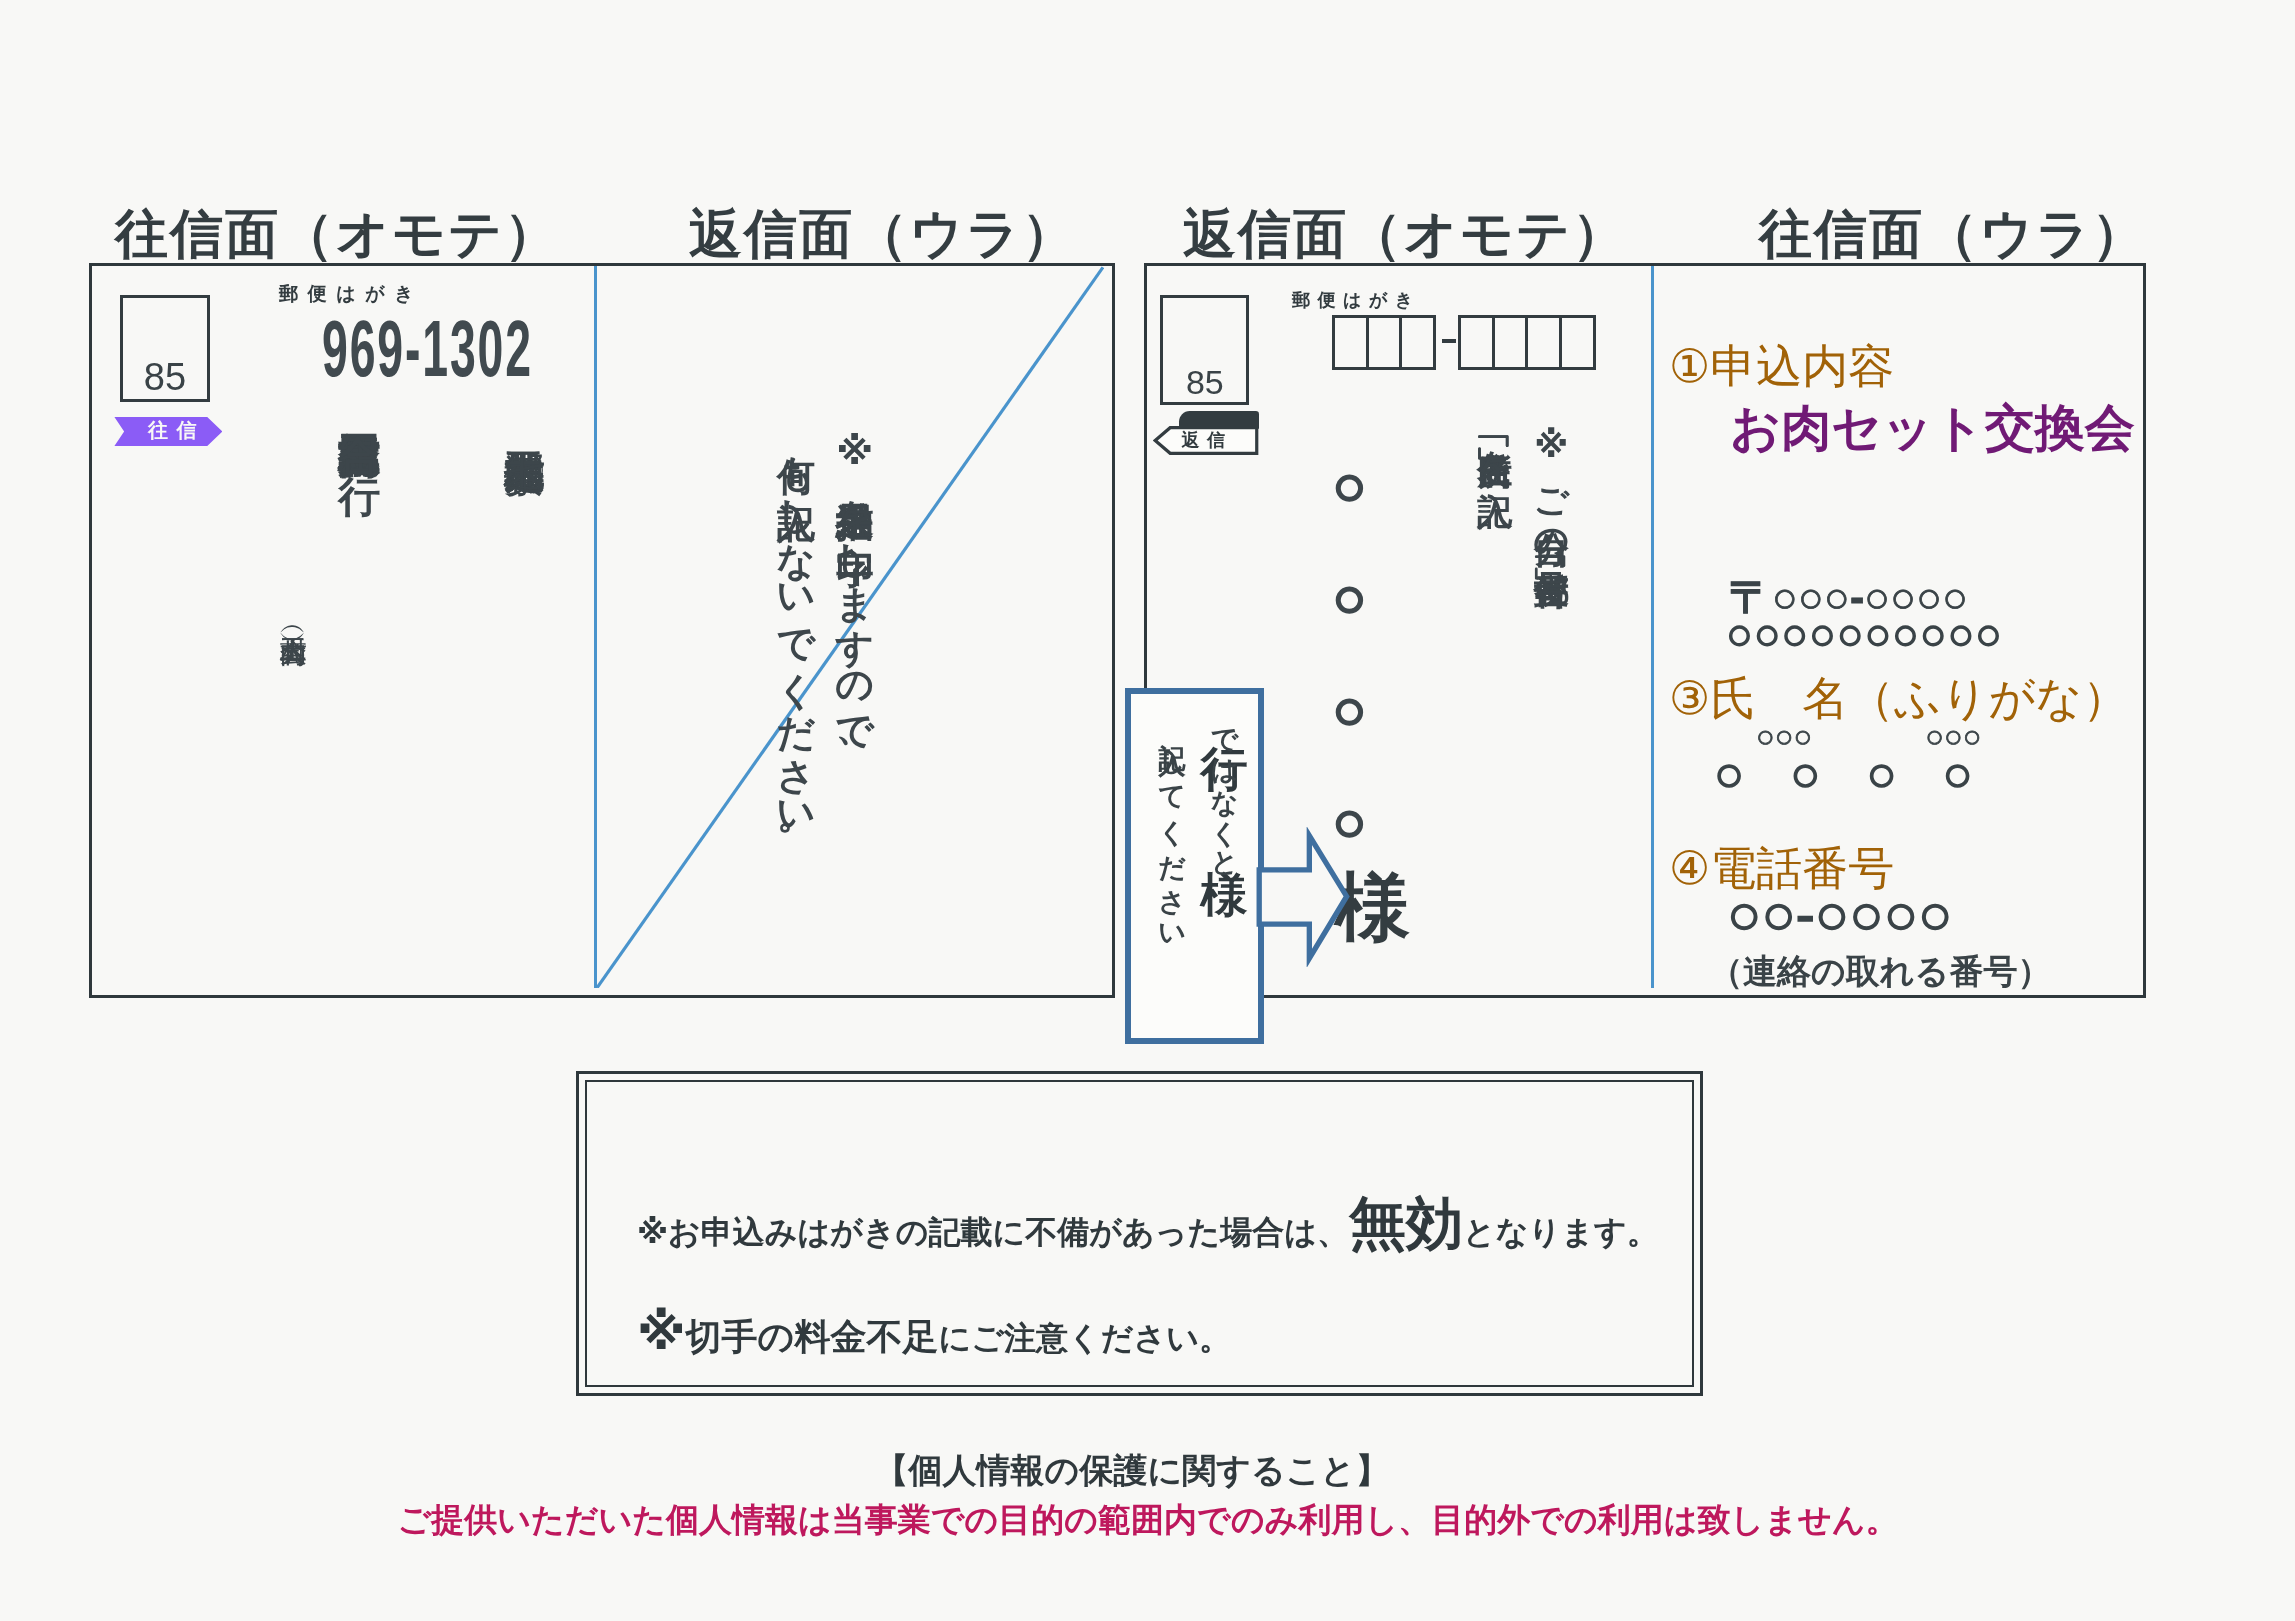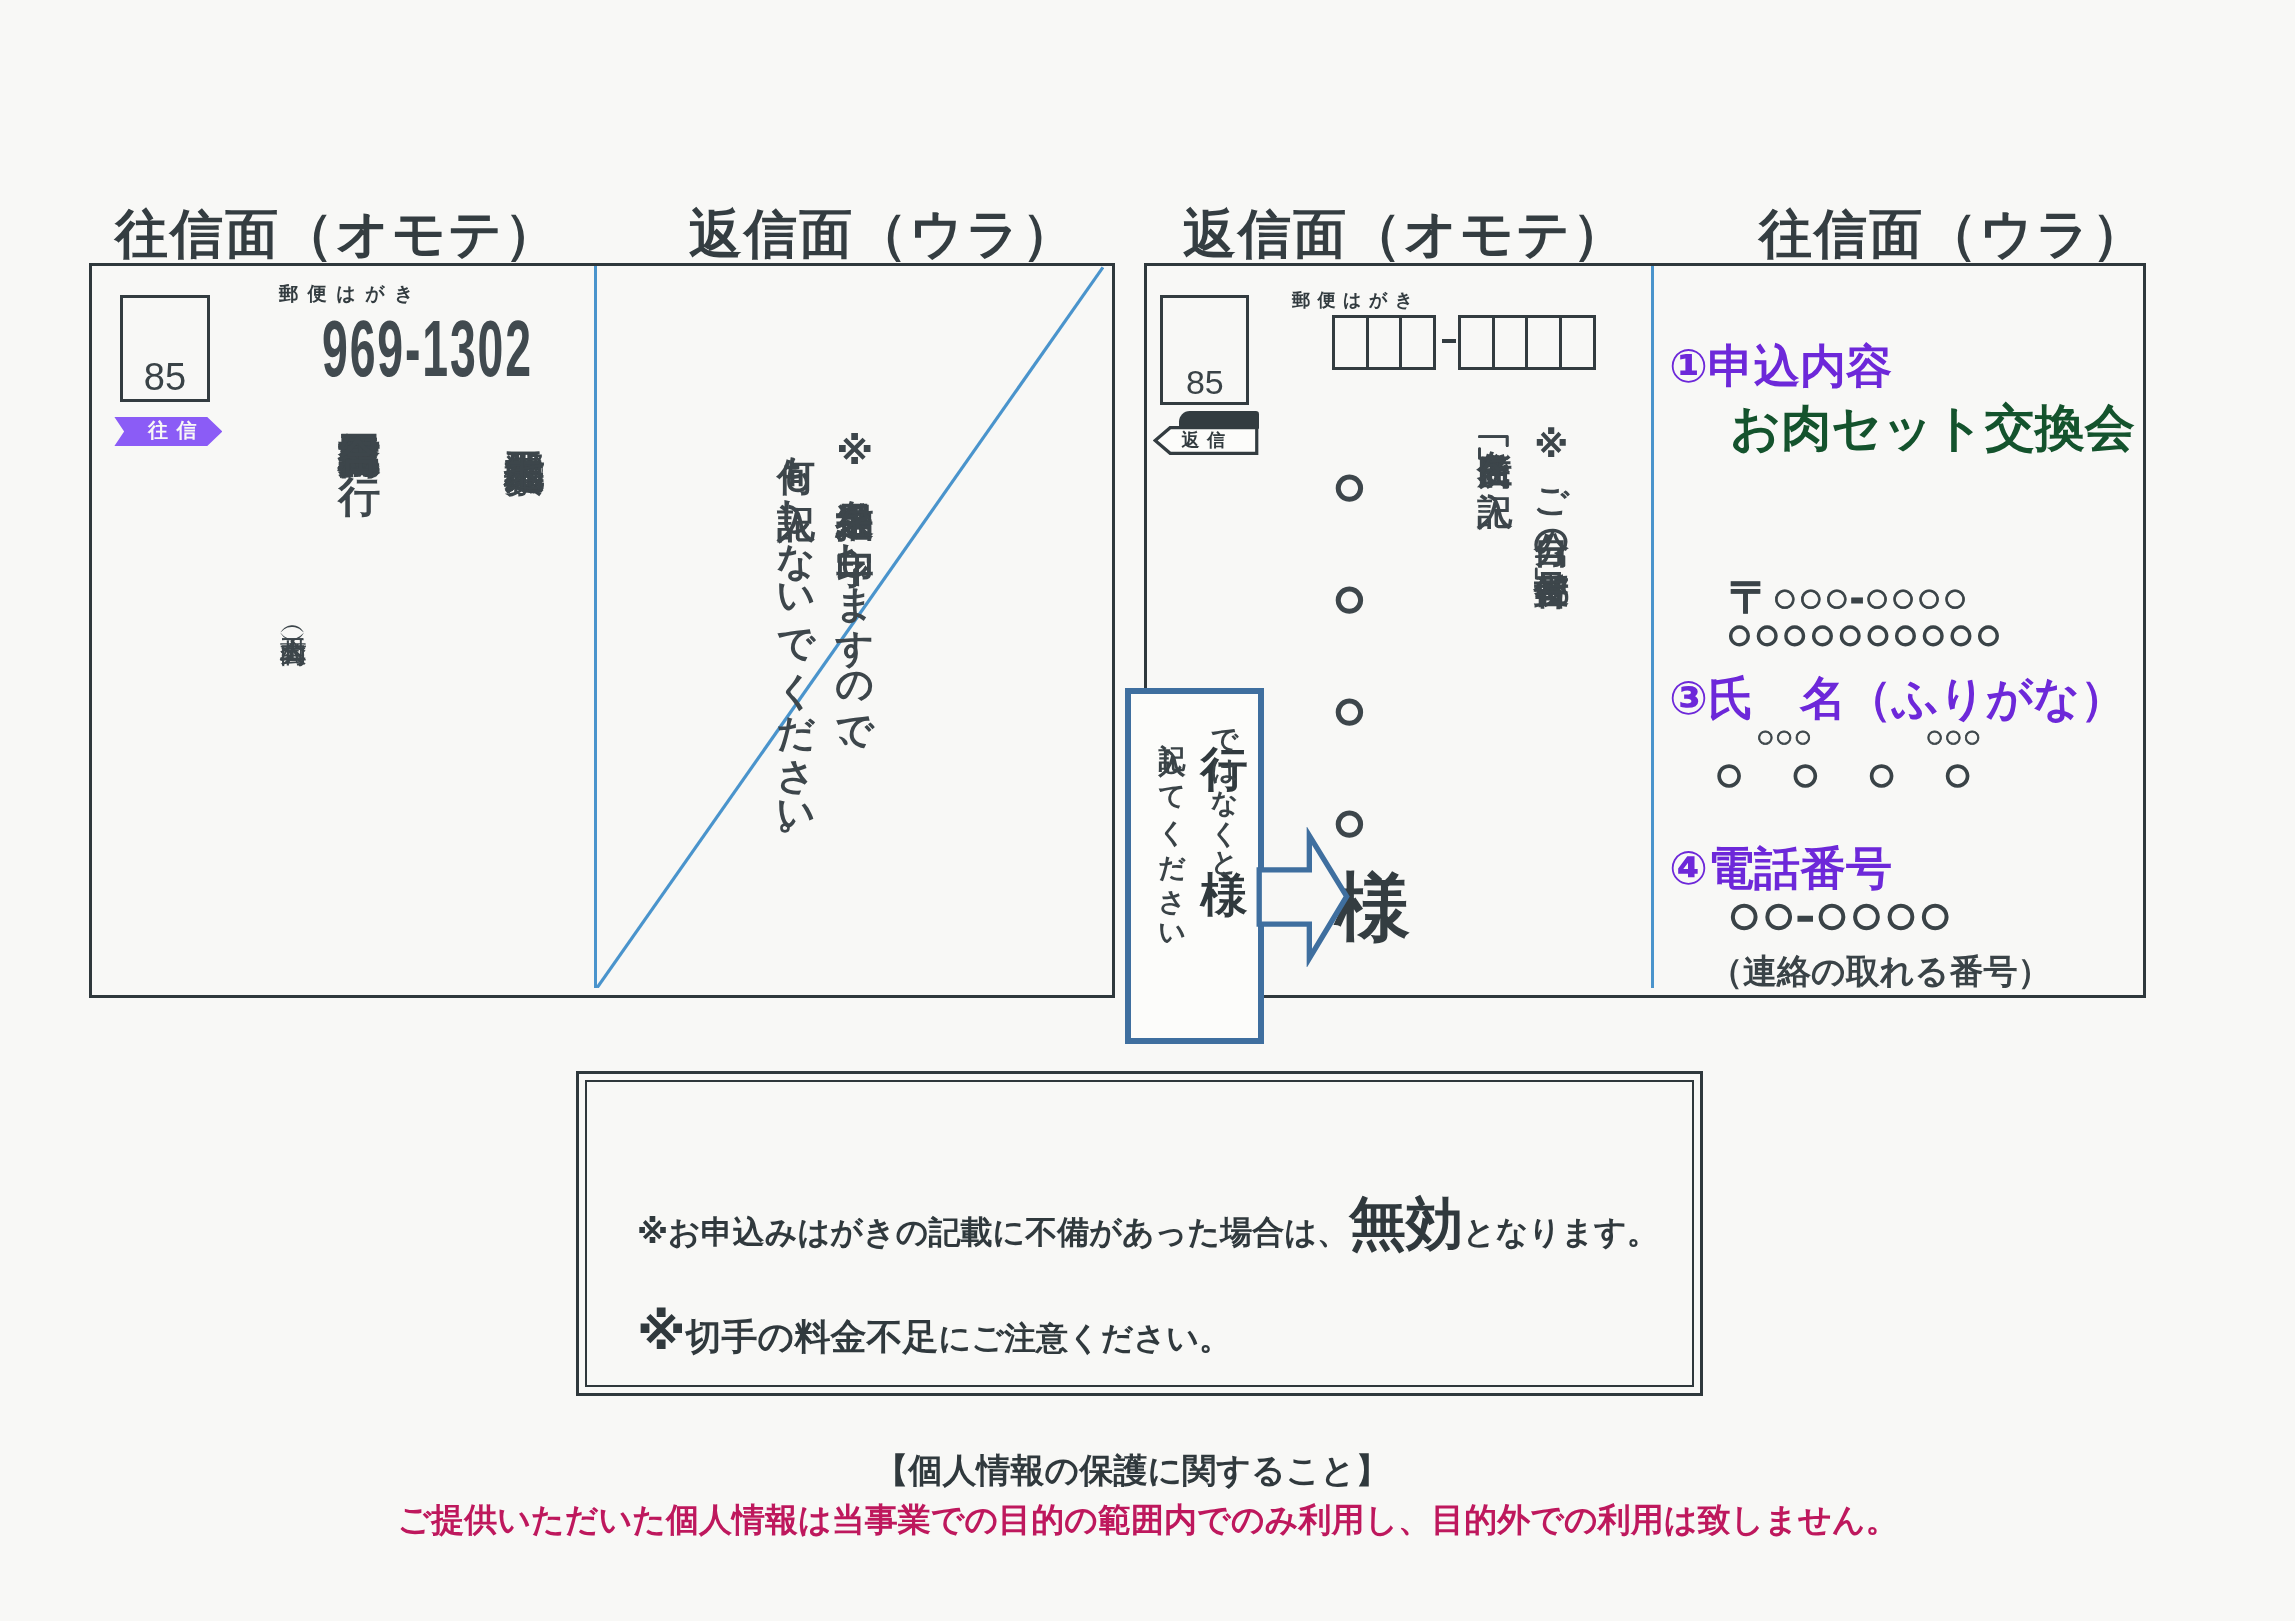--- a/index.html
+++ b/index.html
@@ -16,21 +16,21 @@
   .banner-out{position:absolute;background:#8b5cf6;display:flex;align-items:flex-start;justify-content:center;
       clip-path:polygon(0 0,86% 0,100% 50%,86% 100%,0 100%,9% 50%);}
   .banner-out span{color:#f8f8f6;font-size:20px;font-weight:700;letter-spacing:8.5px;padding-left:16px;}
   .vtext{line-height:1.08;white-space:nowrap;color:#3d464b;}
   .notecols{line-height:1.55;}
   .notecols div{white-space:nowrap;}
   .rings-lg{-webkit-text-stroke:2.7px currentColor;}
   .rings-md{-webkit-text-stroke:1.6px currentColor;}
   .rings-sm{-webkit-text-stroke:0.8px currentColor;}
   .pcell{width:31px;height:49px;border:3.2px solid #333c40;background:#f8f8f6;display:inline-block;margin-left:-3.2px;}
-  .label-line{font-size:46px;font-weight:700;color:#6d28d9;white-space:nowrap;}
+  .label-line{font-size:46px;font-weight:400;color:#a16207;white-space:nowrap;}
   .callout{position:absolute;border:6.4px solid #3f6f9f;background:#fcfcfa;z-index:6;}
   .notesbox{position:absolute;border:3.2px solid #2f383c;background:#f8f8f6;}
   .notesbox .inner{position:absolute;left:6.4px;top:6.4px;right:6.4px;bottom:6.4px;border:2.7px solid #2f383c;}
   .nline{white-space:nowrap;font-weight:700;color:#30393d;}
   svg{display:block;}
 </style>
 </head>
 <body>
 
 <div id="page">
@@ -93,21 +93,21 @@
 
     <div class="abs v rings-lg" style="left:170px;top:188px;font-size:56px;letter-spacing:49px;color:#3d464b;">○○○○</div>
     <div class="abs" style="left:188px;top:592px;font-size:75px;font-weight:700;color:#343d41;">様</div>
 
     <div class="abs v notecols" style="left:319px;top:159px;height:443px;font-size:35px;font-weight:600;color:#3d464b;line-height:1.62;">
       <div>※ご自分の「郵便番号」</div>
       <div>「住所」「氏名」を記入</div>
     </div>
 
     <div class="abs label-line" style="left:522px;top:70px;">①申込内容</div>
-    <div class="abs" style="left:583px;top:129px;font-size:50px;font-weight:700;color:#14532d;white-space:nowrap;">お肉セット交換会</div>
+    <div class="abs" style="left:583px;top:129px;font-size:50px;font-weight:700;color:#701a75;white-space:nowrap;">お肉セット交換会</div>
 
     <div class="abs rings-sm" style="left:582px;top:303px;font-size:43px;font-weight:600;white-space:nowrap;">〒○○○-○○○○</div>
     <div class="abs rings-md" style="left:579px;top:343px;font-size:44px;letter-spacing:1.1px;white-space:nowrap;">○○○○○○○○○○</div>
 
     <div class="abs label-line" style="left:522px;top:402px;">③氏　名（ふりがな）</div>
     <div class="abs rings-sm" style="left:609px;top:453px;font-size:31px;white-space:nowrap;">
       <span>○○○</span><span style="display:inline-block;width:113px;"></span><span>○○○</span>
     </div>
     <div class="abs rings-md" style="left:567px;top:479px;font-size:50px;letter-spacing:46px;white-space:nowrap;">○○○○</div>
 

